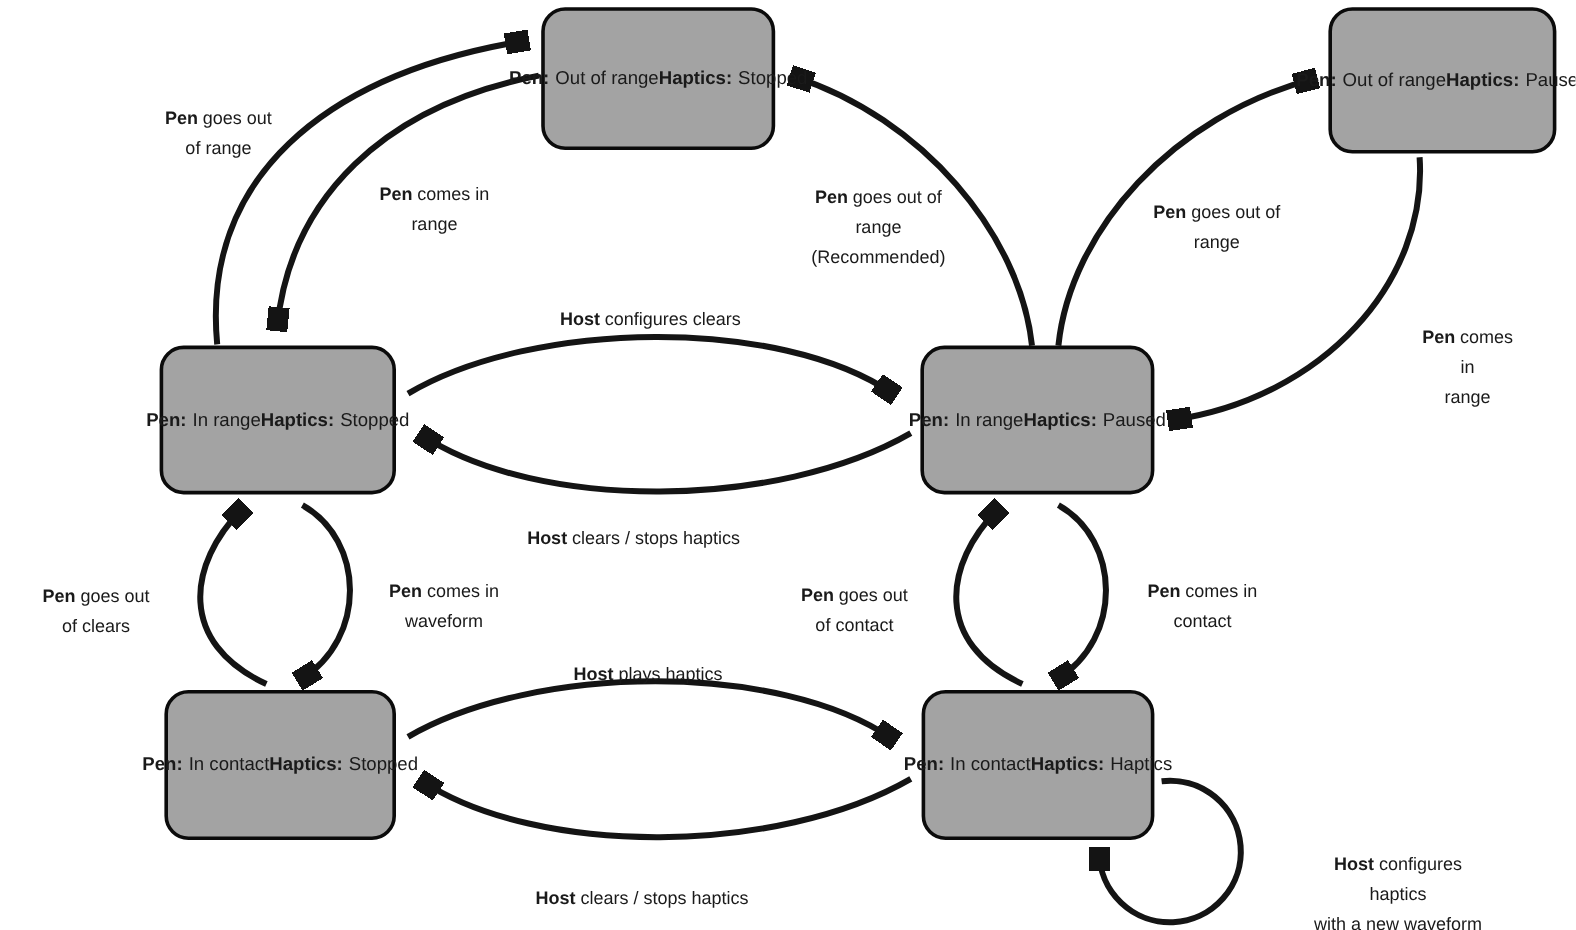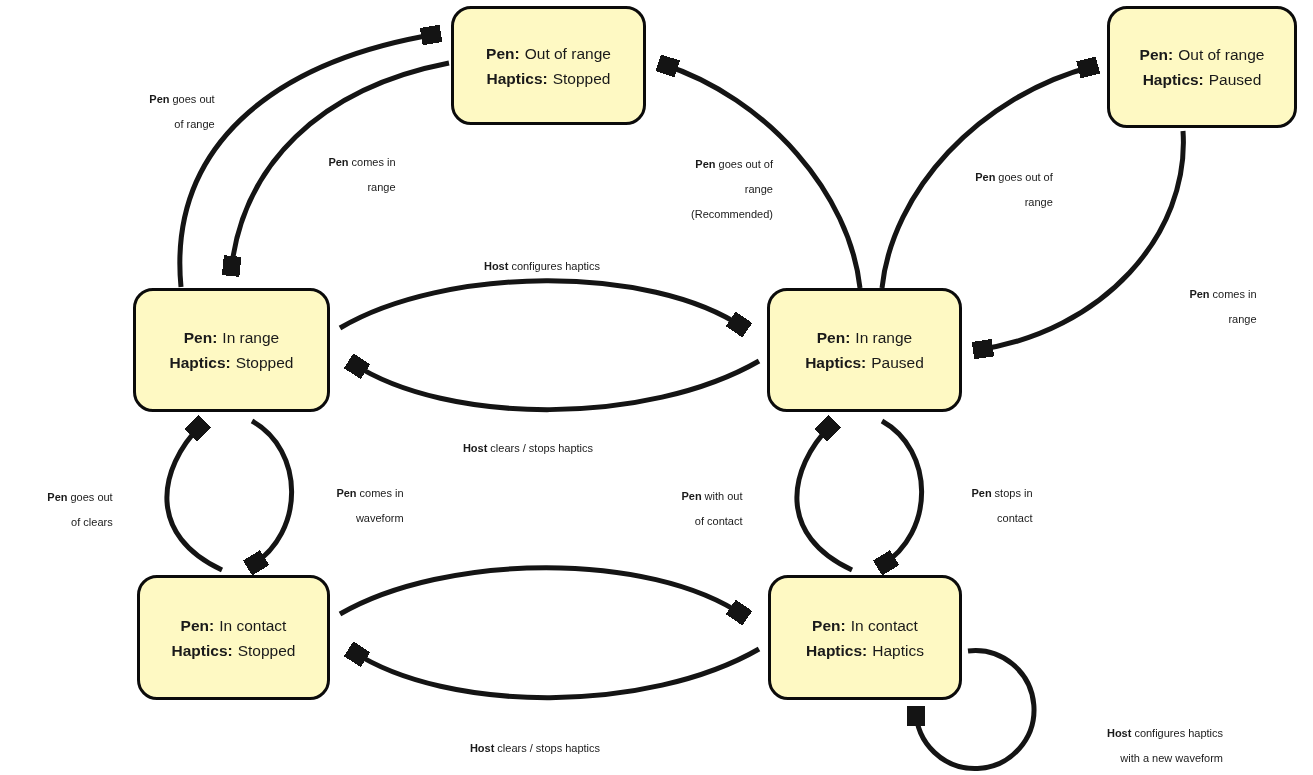--- a/index.html
+++ b/index.html
@@ -9,34 +9,34 @@
     background:#ffffff;
     font-family:"Liberation Sans", sans-serif;
     color:#1a1a1a;
     overflow:hidden;
   }
   #arrows{position:absolute;left:0;top:0;width:1313px;height:775px;}
   #arrows path{fill:none;stroke:#141414;stroke-width:5;}
   .state{
     position:absolute;
     box-sizing:border-box;
-    background:#fef9c3;
+    background:#a3a3a3;
     border:3.5px solid #0b0b0b;
     border-radius:20px;
-    display:flex;flex-direction:column;justify-content:center;align-items:center;
+    display:flex;flex-direction:row;justify-content:center;align-items:center;
     font-size:15.5px;line-height:25px;
   }
   .state .line{display:flex;gap:5px;white-space:nowrap;}
   .b{font-weight:700;}
   .elabel{
     position:absolute;
     transform:translate(-50%,-50%);
-    text-align:right;
+    text-align:center;
     white-space:pre-line;
-    font-size:11px;line-height:25px;
+    font-size:15px;line-height:25px;
   }
   .elabel .b{margin-right:0.27em;}
 </style>
 </head>
 <body>
 
 <div id="stage">
 
   <svg id="arrows" viewBox="0 0 1313 775" xmlns="http://www.w3.org/2000/svg">
     <defs>
@@ -128,21 +128,21 @@
 
   <div class="elabel" style="left:182px;top:99px">
     <span class="b">Pen</span><span>goes out
 of range</span>
   </div>
   <div class="elabel" style="left:362px;top:162px">
     <span class="b">Pen</span><span>comes in
 range</span>
   </div>
   <div class="elabel" style="left:542px;top:254px">
-    <span class="b">Host</span><span>configures haptics</span>
+    <span class="b">Host</span><span>configures clears</span>
   </div>
   <div class="elabel" style="left:732px;top:177px">
     <span class="b">Pen</span><span>goes out of
 range
 (Recommended)</span>
   </div>
   <div class="elabel" style="left:1014px;top:177px">
     <span class="b">Pen</span><span>goes out of
 range</span>
   </div>
@@ -155,26 +155,29 @@
   </div>
   <div class="elabel" style="left:80px;top:497px">
     <span class="b">Pen</span><span>goes out
 of clears</span>
   </div>
   <div class="elabel" style="left:370px;top:493px">
     <span class="b">Pen</span><span>comes in
 waveform</span>
   </div>
   <div class="elabel" style="left:712px;top:496px">
-    <span class="b">Pen</span><span>with out
+    <span class="b">Pen</span><span>goes out
 of contact</span>
   </div>
   <div class="elabel" style="left:1002px;top:493px">
-    <span class="b">Pen</span><span>stops in
+    <span class="b">Pen</span><span>comes in
 contact</span>
+  </div>
+  <div class="elabel" style="left:540px;top:550px">
+    <span class="b">Host</span><span>plays haptics</span>
   </div>
   <div class="elabel" style="left:535px;top:736px">
     <span class="b">Host</span><span>clears / stops haptics</span>
   </div>
   <div class="elabel" style="left:1165px;top:733px">
     <span class="b">Host</span><span>configures haptics
 with a new waveform</span>
   </div>
 
 </div>

